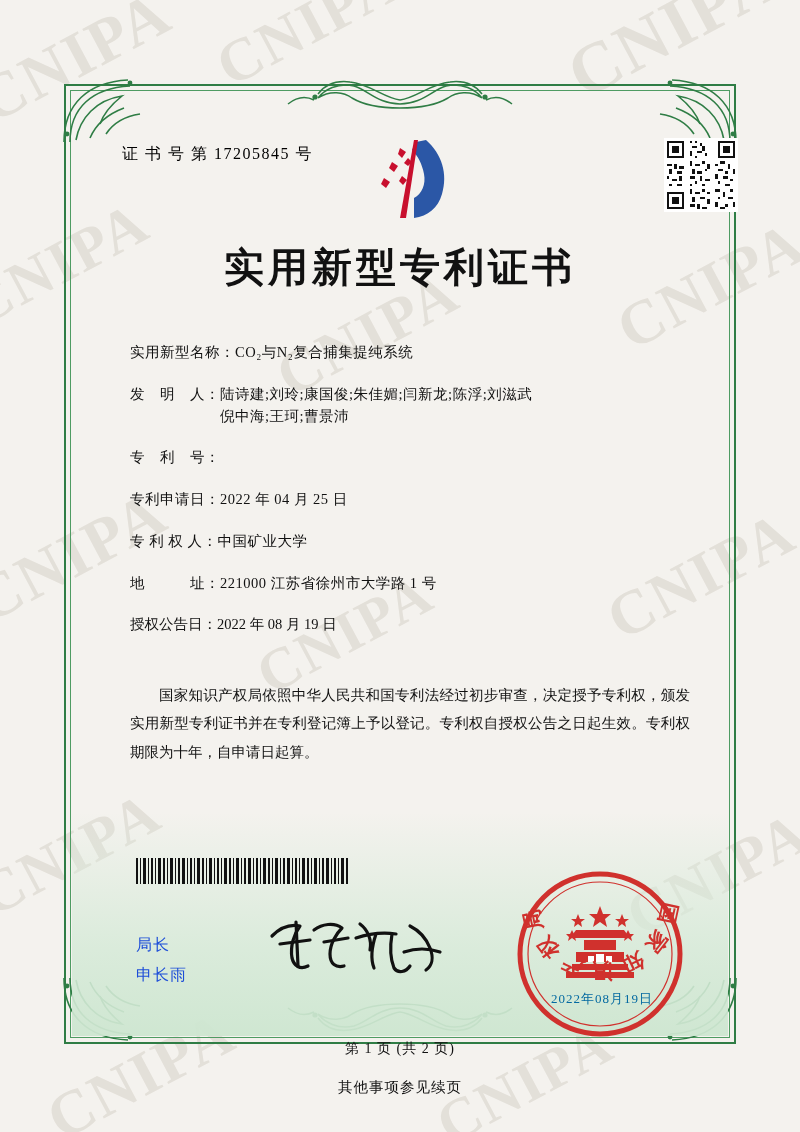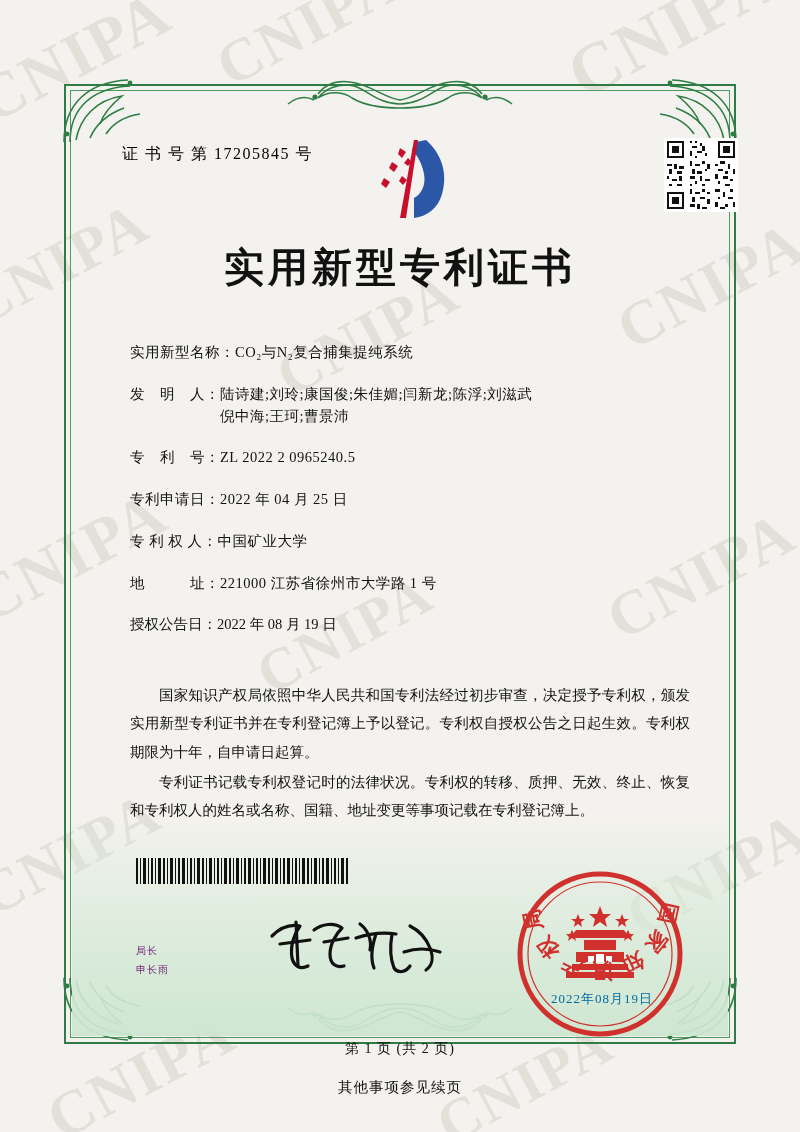--- a/index.html
+++ b/index.html
@@ -212,25 +212,24 @@
     width: 214px;
     height: 26px;
   }
   .barcode svg { width: 100%; height: 100%; display: block; }
 
   
   .sig-labels {
     position: absolute;
     left: 110px;
     top: 918px;
-    font-size: 10px;
+    font-size: 16px;
     line-height: 1.9;
-    color: #701a75;
+    color: #1d4ed8;
     letter-spacing: 1px;
-    margin-top: 11px;
   }
   .sig-script {
     position: absolute;
     left: 238px;
     top: 896px;
     width: 190px;
     height: 72px;
     color: #111;
   }
   .sig-script svg { width: 100%; height: 100%; display: block; }
@@ -478,21 +477,20 @@
       <div class="field">
         <div class="lbl">发　明　人：</div>
         <div class="val">
           <span>陆诗建;刘玲;康国俊;朱佳媚;闫新龙;陈浮;刘滋武</span>
           <span class="line2">倪中海;王珂;曹景沛</span>
         </div>
       </div>
 
       <div class="field">
         <div class="lbl">专　利　号：</div>
-        <div class="val">ZL 2022 2 0965240.5</div>
       </div>
 
       <div class="field">
         <div class="lbl">专利申请日：</div>
         <div class="val">2022 年 04 月 25 日</div>
       </div>
 
       <div class="field">
         <div class="lbl">专 利 权 人：</div>
         <div class="val">中国矿业大学</div>
@@ -507,21 +505,20 @@
         <div class="cell">
           <span class="lbl">授权公告日：</span>
           <span class="val">2022 年 08 月 19 日</span>
         </div>
       </div>
 
     </div>
 
     <div class="paras">
       <p>国家知识产权局依照中华人民共和国专利法经过初步审查，决定授予专利权，颁发实用新型专利证书并在专利登记簿上予以登记。专利权自授权公告之日起生效。专利权期限为十年，自申请日起算。</p>
-      <p>专利证书记载专利权登记时的法律状况。专利权的转移、质押、无效、终止、恢复和专利权人的姓名或名称、国籍、地址变更等事项记载在专利登记簿上。</p>
     </div>
 
     <div class="barcode">
       <svg viewBox="0 0 214 26" shape-rendering="crispEdges">
         <g fill="#111">
           <rect x="0" y="0" width="2" height="26"></rect>
             <rect x="4" y="0" width="1" height="26"></rect>
           <rect x="7" y="0" width="3" height="26"></rect>
             <rect x="12" y="0" width="1" height="26"></rect>
           <rect x="15" y="0" width="2" height="26"></rect>

